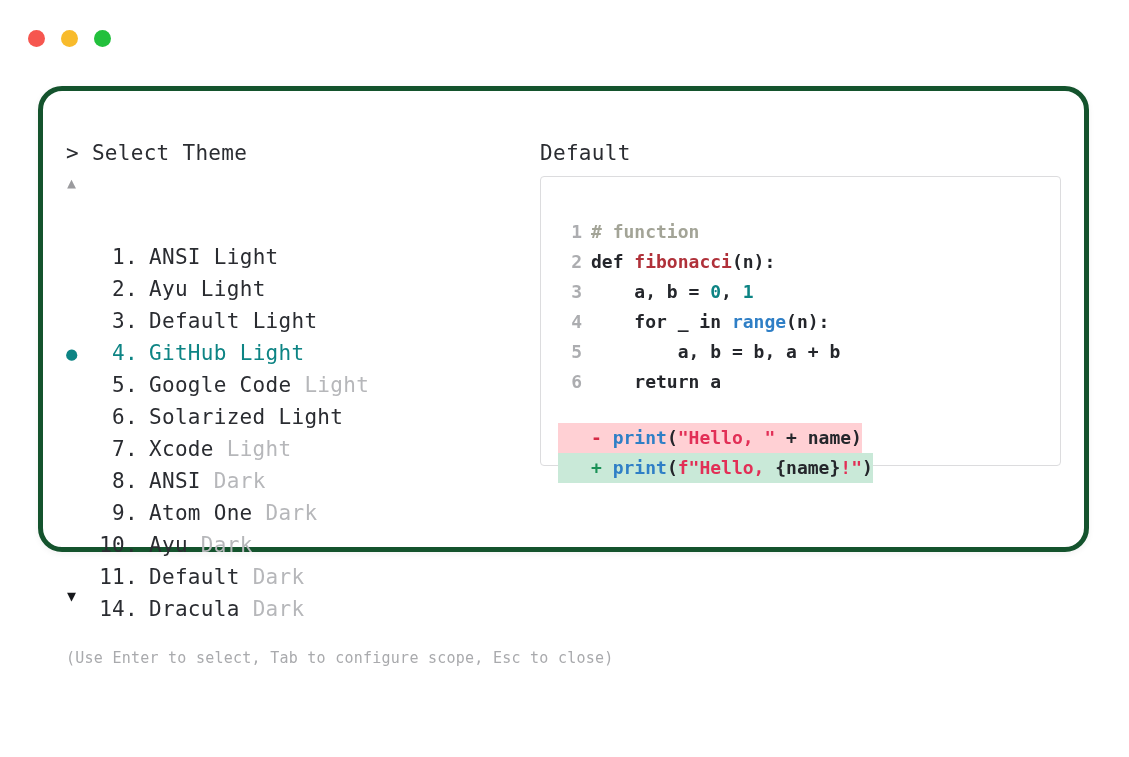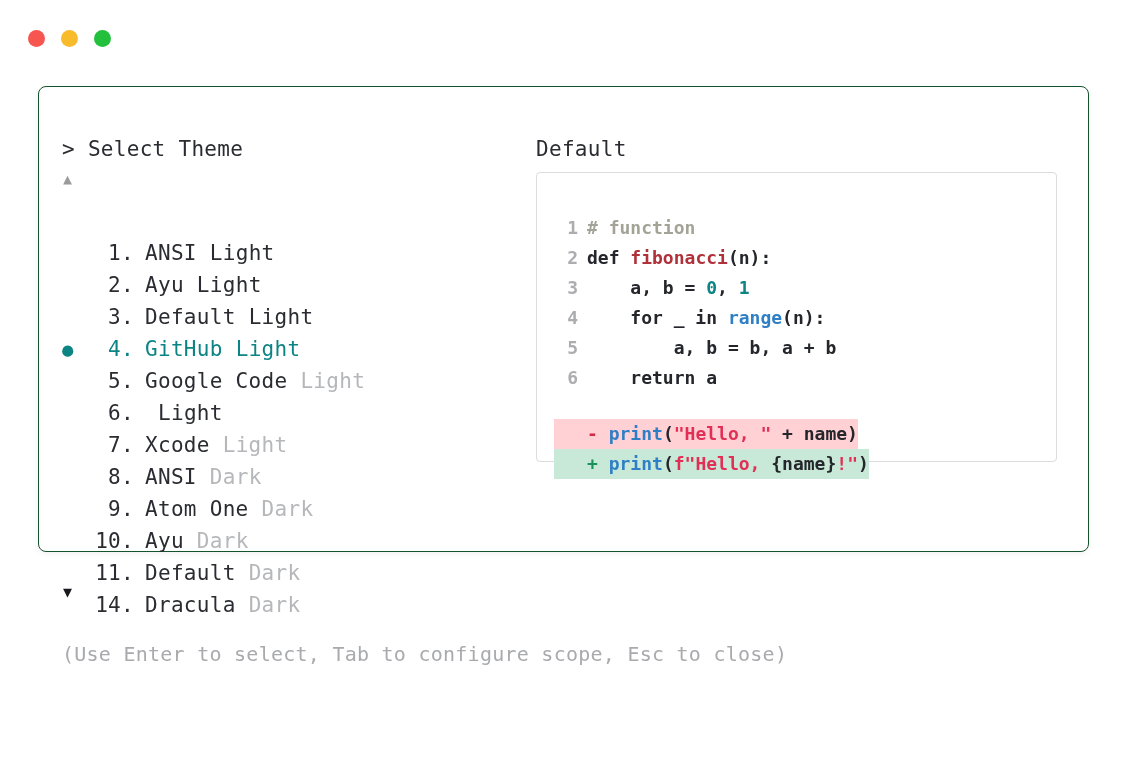--- a/index.html
+++ b/index.html
@@ -34,22 +34,22 @@
 
   
   .card {
     position: absolute;
     left: 38px;
     top: 86px;
     width: 1051px;
     height: 466px;
     box-sizing: border-box;
     background: #ffffff;
-    border: 1px solid #14532d;
-    border-radius: 8px;
+    border: 5px solid #14532d;
+    border-radius: 24px;
     box-shadow: 0 2px 6px rgba(0,0,0,0.055);
   }
 
   .card-inner {
     position: relative;
     width: 100%;
     height: 100%;
   }
 
   
@@ -169,21 +169,21 @@
   .tk-plain   { color: #24262b; }
   .tk-str     { color: #e22f56; }
   .tk-punc    { color: #24262b; }
   .tk-call    { color: #2f7fc6; text-align: right; }
 
   
   .hint {
     position: absolute;
     left: 23px;
     top: 553px;
-    font-size: 20px;
+    font-size: 15px;
     line-height: 28px;
     letter-spacing: 0.25px;
     color: #a9aaad;
     white-space: pre;
   }
 </style>
 </head>
 <body>
 
 <div class="titlebar">
@@ -201,21 +201,21 @@
 
     <div class="list-col">
       <div class="scroll-arrow up">▲</div>
 
       <ul class="theme-list" id="theme-list">
           <li class="theme-item"><span class="bullet-slot"></span><span class="item-num">1.</span><span class="item-name">ANSI</span><span class="item-variant">Light</span></li>
           <li class="theme-item"><span class="bullet-slot"></span><span class="item-num">2.</span><span class="item-name">Ayu</span><span class="item-variant">Light</span></li>
           <li class="theme-item"><span class="bullet-slot"></span><span class="item-num">3.</span><span class="item-name">Default</span><span class="item-variant">Light</span></li>
           <li class="theme-item selected"><span class="bullet-slot">●</span><span class="item-num">4.</span><span class="item-name">GitHub</span><span class="item-variant">Light</span></li>
           <li class="theme-item"><span class="bullet-slot"></span><span class="item-num">5.</span><span class="item-name">Google Code</span><span class="item-variant variant-muted">Light</span></li>
-          <li class="theme-item"><span class="bullet-slot"></span><span class="item-num">6.</span><span class="item-variant">Light</span></li>
+          <li class="theme-item"><span class="bullet-slot"></span><span class="item-num">6.</span><span class="item-name">Solarized</span><span class="item-variant">Light</span></li>
           <li class="theme-item"><span class="bullet-slot"></span><span class="item-num">7.</span><span class="item-name">Xcode</span><span class="item-variant variant-muted">Light</span></li>
           <li class="theme-item"><span class="bullet-slot"></span><span class="item-num">8.</span><span class="item-name">ANSI</span><span class="item-variant variant-muted">Dark</span></li>
           <li class="theme-item"><span class="bullet-slot"></span><span class="item-num">9.</span><span class="item-name">Atom One</span><span class="item-variant variant-muted">Dark</span></li>
           <li class="theme-item"><span class="bullet-slot"></span><span class="item-num">10.</span><span class="item-name">Ayu</span><span class="item-variant variant-muted">Dark</span></li>
           <li class="theme-item"><span class="bullet-slot"></span><span class="item-num">11.</span><span class="item-name">Default</span><span class="item-variant variant-muted">Dark</span></li>
           <li class="theme-item"><span class="bullet-slot"></span><span class="item-num">14.</span><span class="item-name">Dracula</span><span class="item-variant variant-muted">Dark</span></li>
         </ul>
 
       <div class="scroll-arrow down">▼</div>
     </div>

